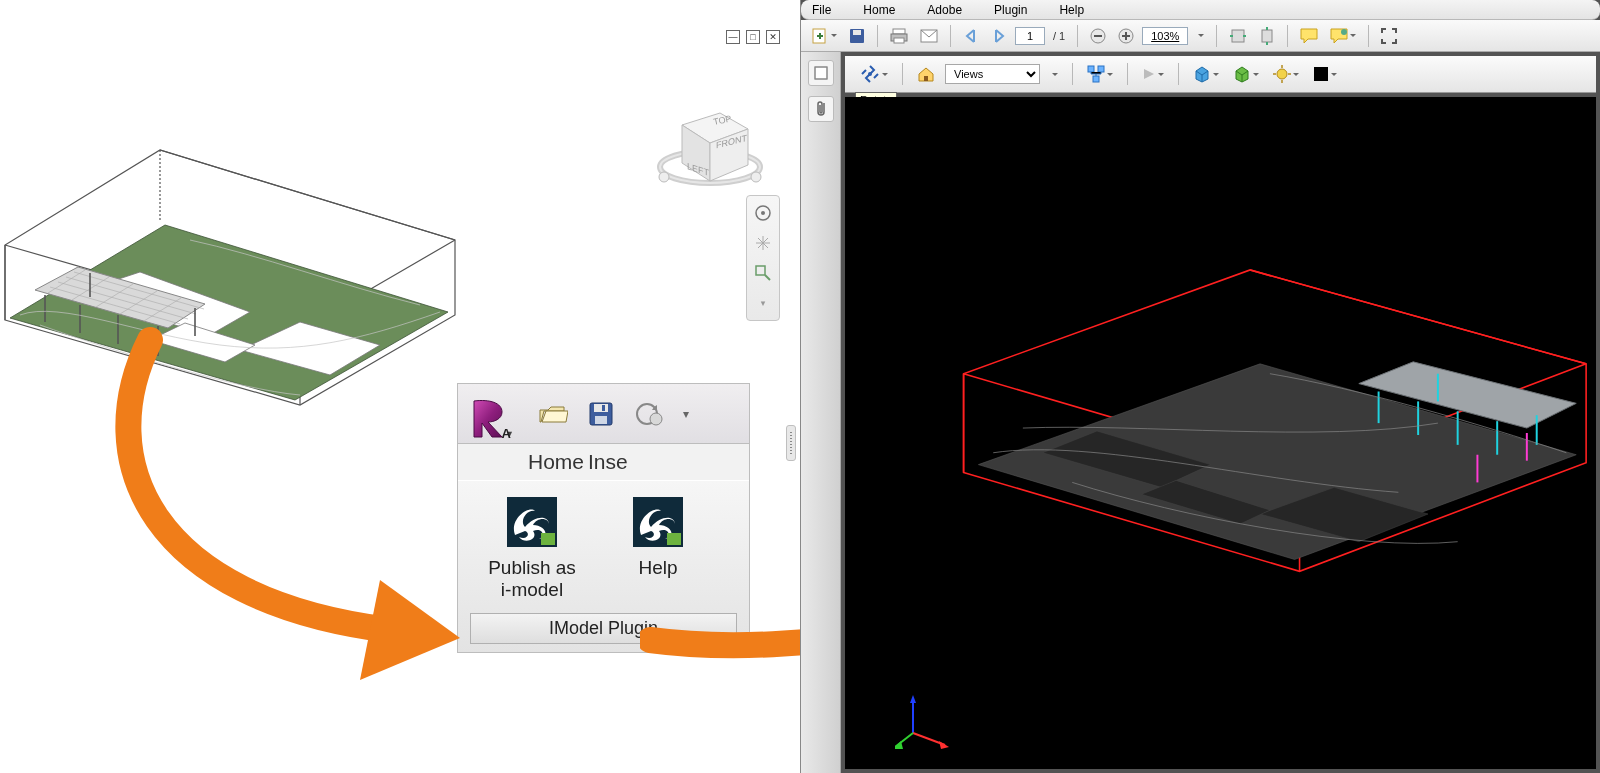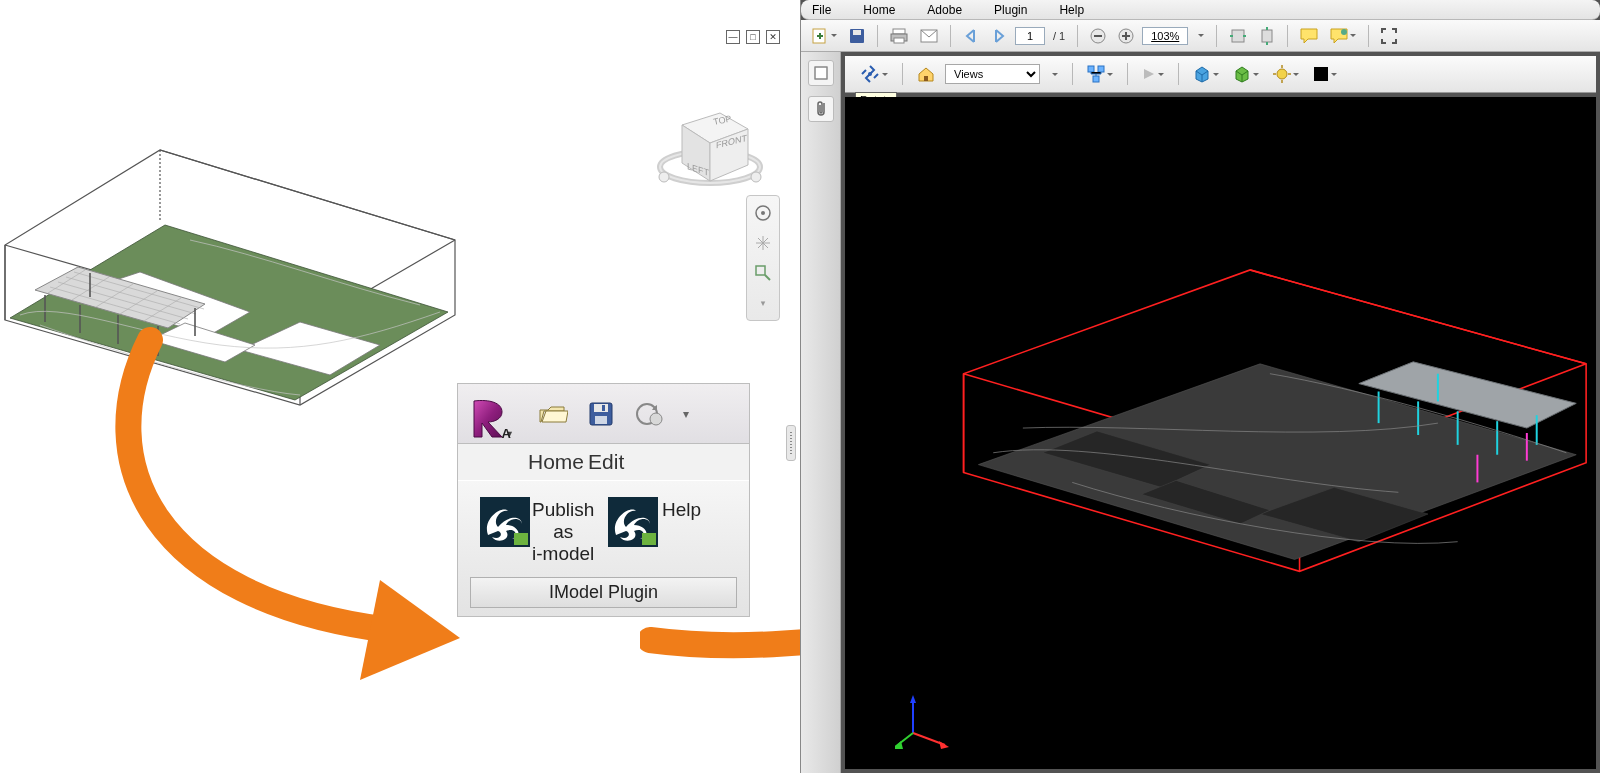--- a/index.html
+++ b/index.html
@@ -21,21 +21,21 @@
   .rbn-qat{height:60px;background:linear-gradient(#f0eef0,#e1dfe3);border-bottom:1px solid #bdbdbd;display:flex;align-items:center;padding-left:4px;}
   .rbn-R{width:55px;height:54px;display:flex;align-items:end;justify-content:center;position:relative;}
   .rbn-R svg{margin-top:2px;}
   .rbn-R-arrow{position:absolute;right:3px;bottom:2px;font-size:9px;color:#444;}
   .rbn-R-A{position:absolute;right:6px;bottom:0;font-size:13px;color:#222;font-weight:600;}
   .qat-icons{display:flex;gap:12px;padding-left:18px;}
   .qat-ico{width:36px;height:36px;display:flex;align-items:center;justify-content:center;color:#555;}
   .tabs-row{height:36px;display:flex;align-items:center;padding-left:70px;gap:4px;font-size:21px;color:#333;}
   .ribbon-body{background:linear-gradient(#f6f6f6,#e3e3e3);padding:12px 8px 4px;border-top:1px solid #fff;}
   .btn-pair{display:flex;gap:18px;padding-left:12px;}
-  .big-btn{display:flex;flex-direction:row;align-items:flex-start;width:108px;}
+  .big-btn{display:flex;flex-direction:column;align-items:center;width:108px;}
   .big-btn .icn{width:58px;height:58px;display:flex;align-items:center;justify-content:center;}
   .big-btn .lbl{margin-top:6px;text-align:center;font-size:19px;line-height:22px;color:#222;}
   .panel-title{margin:12px 4px 4px;border:1px solid #b0b0b0;background:linear-gradient(#f3f3f3,#dedede);padding:4px;text-align:center;font-size:18px;color:#222;}
 
   
   .arrow{position:absolute;pointer-events:none;}
 
   
   .adobe{position:absolute;left:800px;top:0;right:0;height:773px;background:#535353;display:flex;flex-direction:column;border-left:1px solid #888;}
   .ad-title{height:24px;background:linear-gradient(#8aa8d4,#6a8cc0 45%,#3f67a5);color:#fff;display:flex;align-items:center;font-size:12px;}
@@ -210,21 +210,21 @@
             <circle cx="13" cy="13" r="10" fill="none" stroke="#888" stroke-width="2"></circle>
             <path d="M20 6 l3 -2 l0 5 l-5 0z" fill="#888"></path>
             <circle cx="22" cy="18" r="6" fill="#d8d8d8" stroke="#888"></circle>
           </svg>
         </div>
       <div class="qat-ico" style="width:14px;font-size:12px;color:#666">▾</div>
     </div>
   </div>
   <div class="tabs-row">
     <span>Home</span>
-    <span>Edit</span>
+    <span>Inse</span>
   </div>
   <div class="ribbon-body">
     <div class="btn-pair">
       <div class="big-btn">
         <div class="icn">
           <svg width="54" height="54">
               <rect x="2" y="2" width="50" height="50" fill="#0f2a3a"></rect>
               <path d="M10 40 C 4 24 24 10 30 16 C 22 14 14 26 20 32 C 30 20 44 20 44 30 C 44 22 32 22 28 30 C 40 30 46 42 34 44 C 42 40 36 32 28 36 C 34 44 20 50 14 42 C 22 46 26 38 20 36 Z" fill="#fff"></path>
               <rect x="36" y="38" width="14" height="12" fill="#6db33f"></rect>
             </svg>

